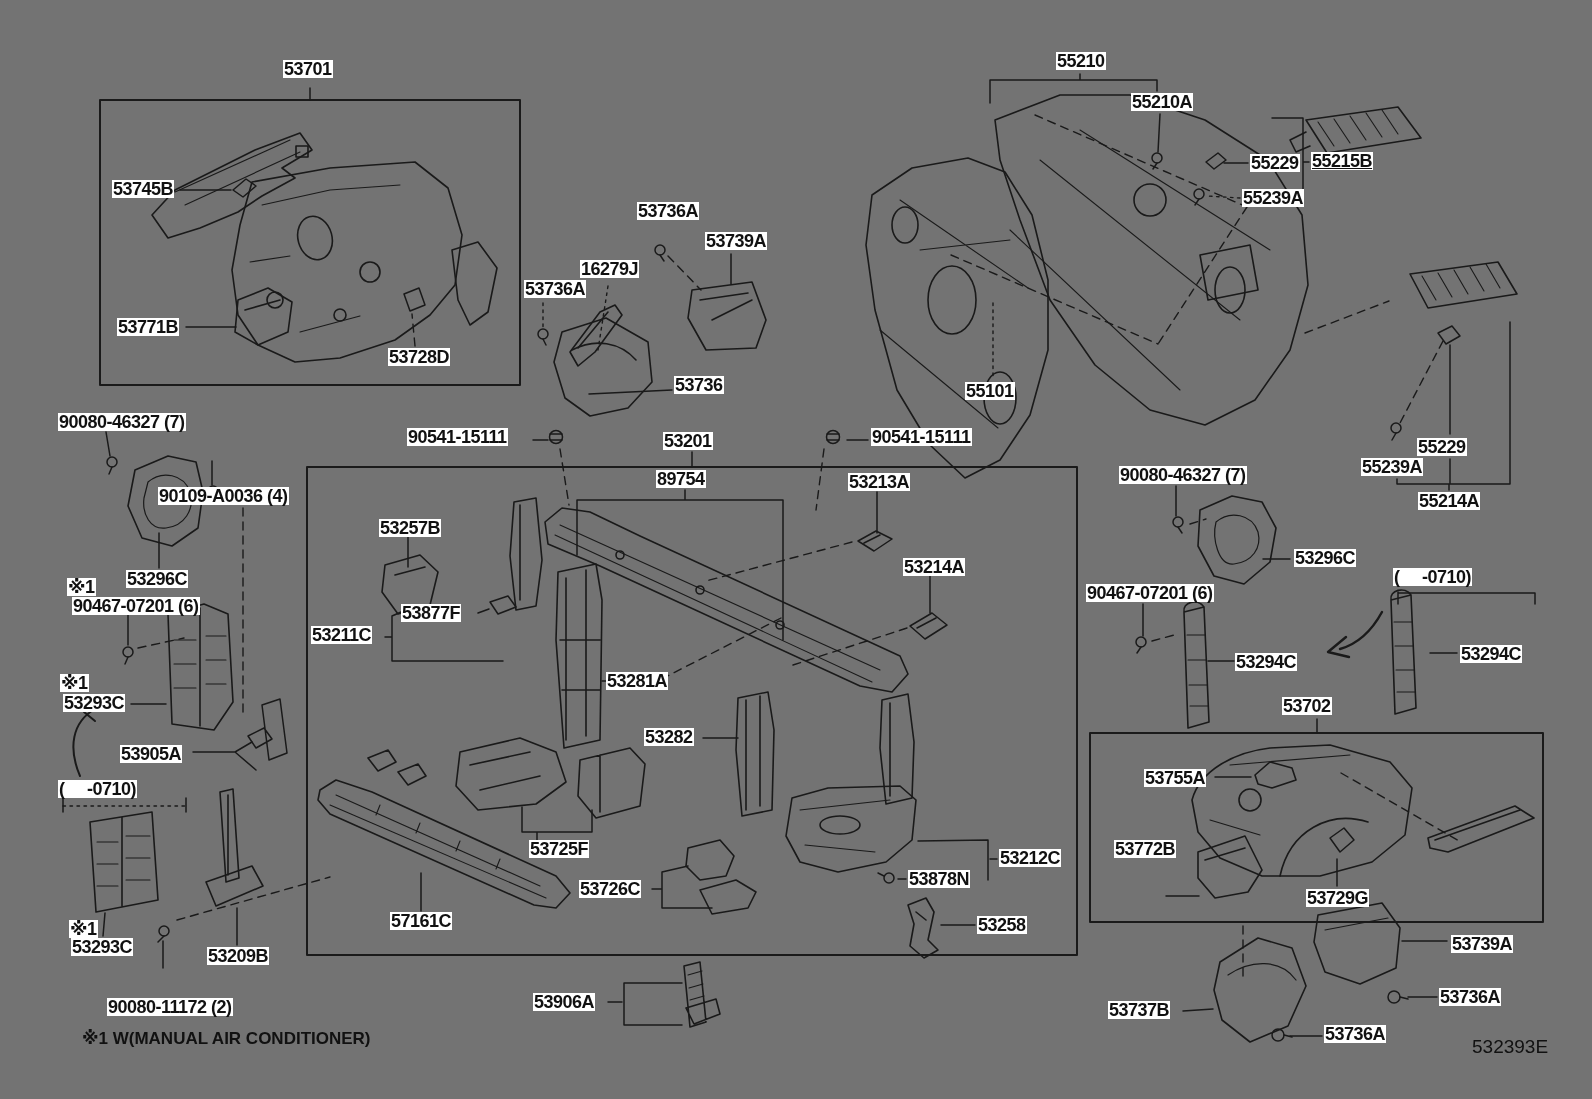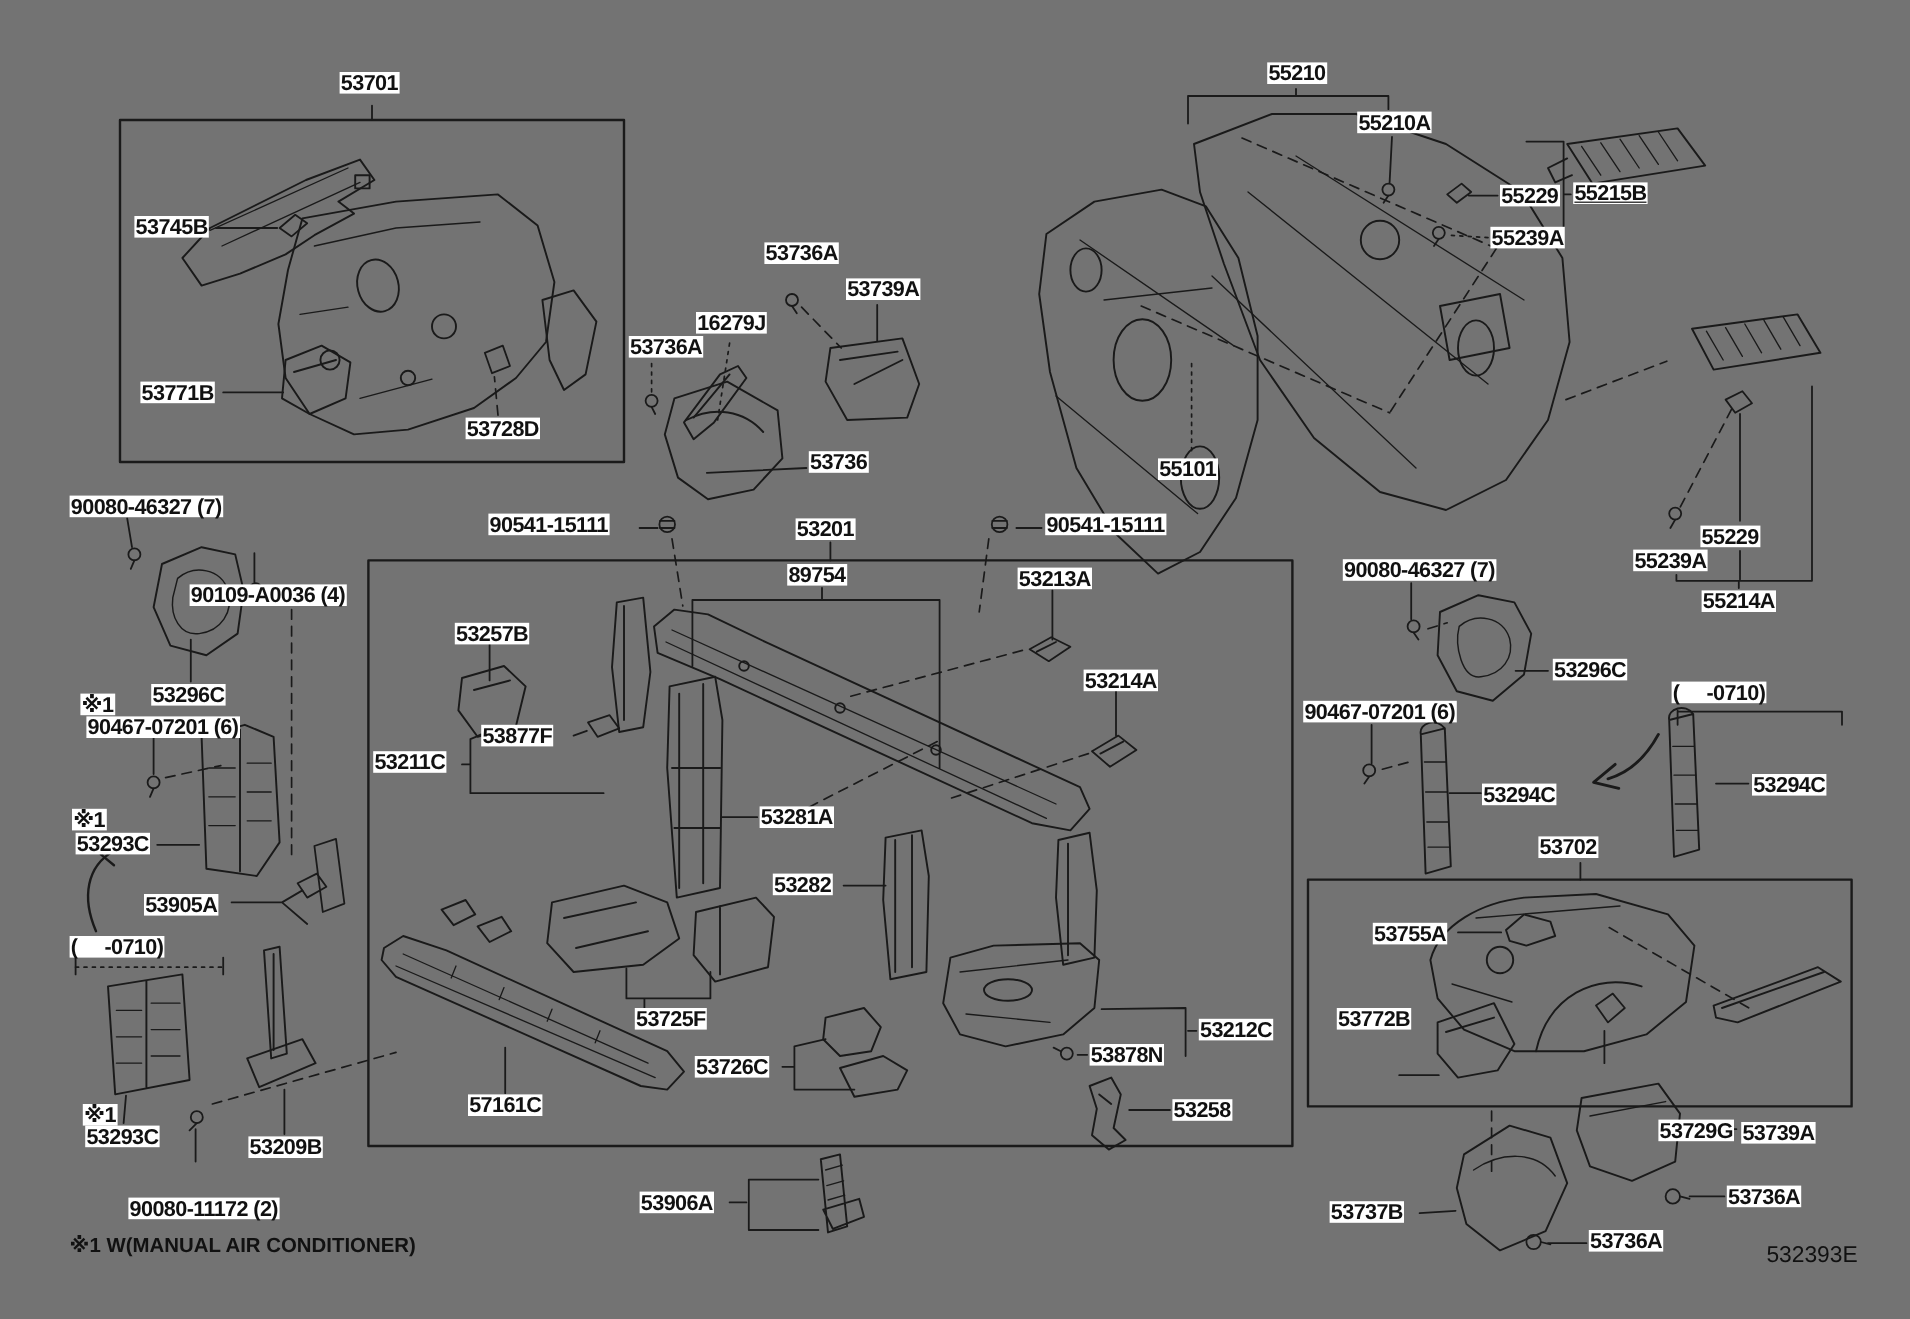--- a/index.html
+++ b/index.html
@@ -3,21 +3,21 @@
 <meta charset="utf-8">
 <style>
   html,body{margin:0;padding:0;background:#e8e8e8;}
   #canvas{position:relative;width:1592px;height:1099px;background:#737373;overflow:hidden;
           font-family:"Liberation Sans",sans-serif;}
   #art{position:absolute;left:0;top:0;z-index:1;}
   .part-label{position:absolute;z-index:2;font-family:"Liberation Sans","DejaVu Sans",sans-serif;
               font-weight:bold;font-size:18px;letter-spacing:-0.5px;color:#111;
               white-space:pre;line-height:1.0;background:#fff;padding:0 1px;}
   .footnote{position:absolute;z-index:2;font-weight:bold;font-size:17px;color:#111;
-            font-family:"Liberation Sans","DejaVu Sans",sans-serif;white-space:pre;}
+            font-family:"Liberation Sans","DejaVu Sans",sans-serif;white-space:pre;margin-left:24px;}
   .diagram-code{position:absolute;z-index:2;font-size:19px;color:#111;
             font-family:"Liberation Sans","DejaVu Sans",sans-serif;}
 </style>
 </head>
 <body>
 
 <div id="canvas">
 
   <svg id="art" width="1592" height="1099" viewBox="0 0 1592 1099" stroke="#1a1a1a" fill="none" stroke-linecap="round" stroke-linejoin="round">
 
@@ -247,42 +247,42 @@
       <div class="part-label" style="left: 107px; top: 998px;">90080-11172 (2)</div>
       <div class="part-label" style="left: 407px; top: 428px;">90541-15111</div>
       <div class="part-label" style="left: 663px; top: 432px;">53201</div>
       <div class="part-label" style="left: 656px; top: 470px;">89754</div>
       <div class="part-label" style="left: 379px; top: 519px;">53257B</div>
       <div class="part-label" style="left: 401px; top: 604px;">53877F</div>
       <div class="part-label" style="left: 311px; top: 626px;">53211C</div>
       <div class="part-label" style="left: 871px; top: 428px;">90541-15111</div>
       <div class="part-label" style="left: 848px; top: 473px;">53213A</div>
       <div class="part-label" style="left: 903px; top: 558px;">53214A</div>
-      <div class="part-label" style="left: 633px; top: 672px;">53281A</div>
+      <div class="part-label" style="left: 606px; top: 672px;">53281A</div>
       <div class="part-label" style="left: 644px; top: 728px;">53282</div>
       <div class="part-label" style="left: 529px; top: 840px;">53725F</div>
       <div class="part-label" style="left: 579px; top: 880px;">53726C</div>
       <div class="part-label" style="left: 390px; top: 912px;">57161C</div>
       <div class="part-label" style="left: 999px; top: 849px;">53212C</div>
       <div class="part-label" style="left: 908px; top: 870px;">53878N</div>
       <div class="part-label" style="left: 977px; top: 916px;">53258</div>
       <div class="part-label" style="left: 533px; top: 993px;">53906A</div>
       <div class="part-label" style="left: 1119px; top: 466px;">90080-46327 (7)</div>
       <div class="part-label" style="left: 1294px; top: 549px;">53296C</div>
       <div class="part-label" style="left: 1086px; top: 584px;">90467-07201 (6)</div>
       <div class="part-label" style="left: 1235px; top: 653px;">53294C</div>
       <div class="part-label" style="left: 1282px; top: 697px;">53702</div>
       <div class="part-label" style="left: 1393px; top: 568px;">(     -0710)</div>
       <div class="part-label" style="left: 1460px; top: 645px;">53294C</div>
       <div class="part-label" style="left: 1417px; top: 438px;">55229</div>
       <div class="part-label" style="left: 1361px; top: 458px;">55239A</div>
       <div class="part-label" style="left: 1418px; top: 492px;">55214A</div>
       <div class="part-label" style="left: 1144px; top: 769px;">53755A</div>
       <div class="part-label" style="left: 1094px; top: 840px; margin-left: 20px;">53772B</div>
-      <div class="part-label" style="left: 1382px; top: 889px; margin-top: 44px;">53729G</div>
+      <div class="part-label" style="left: 1306px; top: 889px;">53729G</div>
       <div class="part-label" style="left: 1451px; top: 935px;">53739A</div>
       <div class="part-label" style="left: 1439px; top: 988px;">53736A</div>
       <div class="part-label" style="left: 1108px; top: 1001px;">53737B</div>
       <div class="part-label" style="left: 1324px; top: 1025px;">53736A</div>
     </div>
 
   <div class="footnote" style="left:58px;top:1028px;">※1 W(MANUAL AIR CONDITIONER)</div>
 
   <div class="diagram-code" style="left:1472px;top:1036px;">532393E</div>
 </div>

